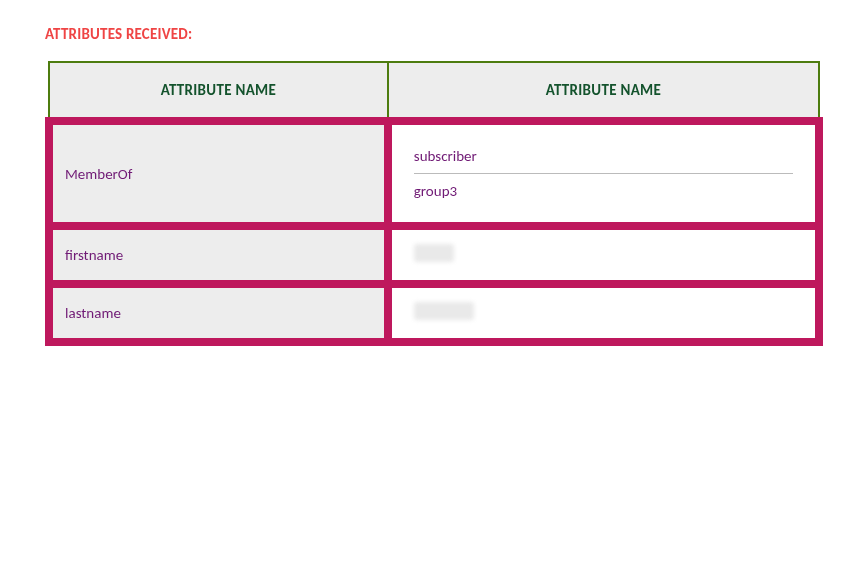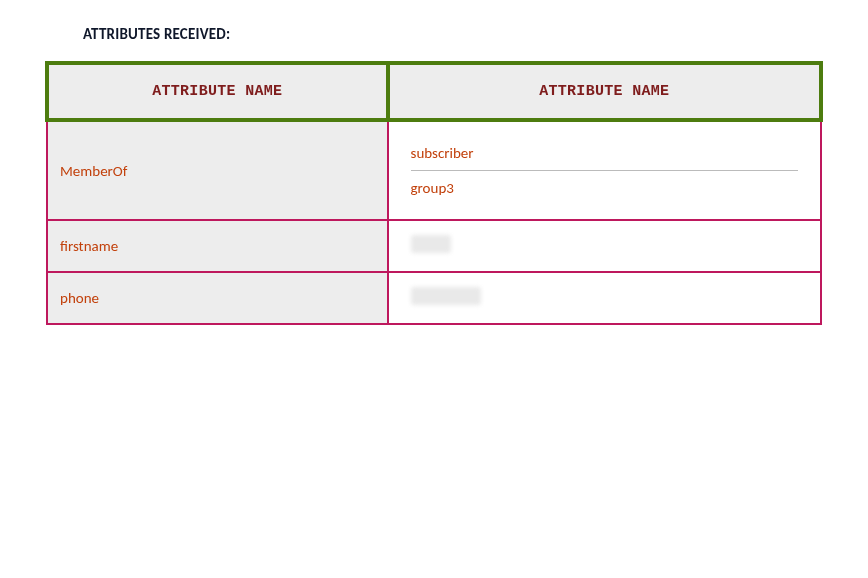--- a/index.html
+++ b/index.html
@@ -9,46 +9,44 @@
     }
     body {
       font-family: Calibri, Arial, sans-serif;
       background: #ffffff;
       padding: 25px 45px;
       width: 868px;
     }
     .page-title {
       font-size: 15px;
       font-weight: bold;
-      color: #0f172a;
+      color: #ef4444;
       margin-bottom: 18px;
       letter-spacing: 0.2px;
-      margin-left: 38px;
     }
     table {
       width: 100%;
       border-collapse: collapse;
       border: 2px solid #999;
     }
     th {
       background: #ededed;
-      border: 4px solid #4d7c0f;
+      border: 2px solid #4d7c0f;
       padding: 18px 10px;
       text-align: center;
       font-size: 15px;
       font-weight: bold;
       letter-spacing: 0.3px;
-      color: #7f1d1d;
-      font-family: Liberation Mono, monospace;
+      color: #14532d;
     }
     td {
-      border: 2px solid #be185d;
+      border: 8px solid #be185d;
       padding: 14px 22px;
       font-size: 15px;
-      color: #c2410c;
+      color: #701a75;
       vertical-align: middle;
     }
     td.name-cell {
       background: #ededed;
       font-weight: normal;
       width: 44%;
       padding-left: 12px;
     }
     td.value-cell {
       background: #ffffff;
@@ -98,17 +96,17 @@
             <div class="val-item">subscriber</div>
             <div class="val-item">group3</div>
           </div>
         </td>
       </tr>
       <tr>
         <td class="name-cell">firstname</td>
         <td class="value-cell"><span class="redacted r2"></span></td>
       </tr>
       <tr>
-        <td class="name-cell">phone</td>
-        <td class="value-cell"><span class="redacted r5"></span></td>
+        <td class="name-cell">lastname</td>
+        <td class="value-cell"><span class="redacted r4"></span></td>
       </tr>
     </tbody>
 </table>
 
 </body></html>

